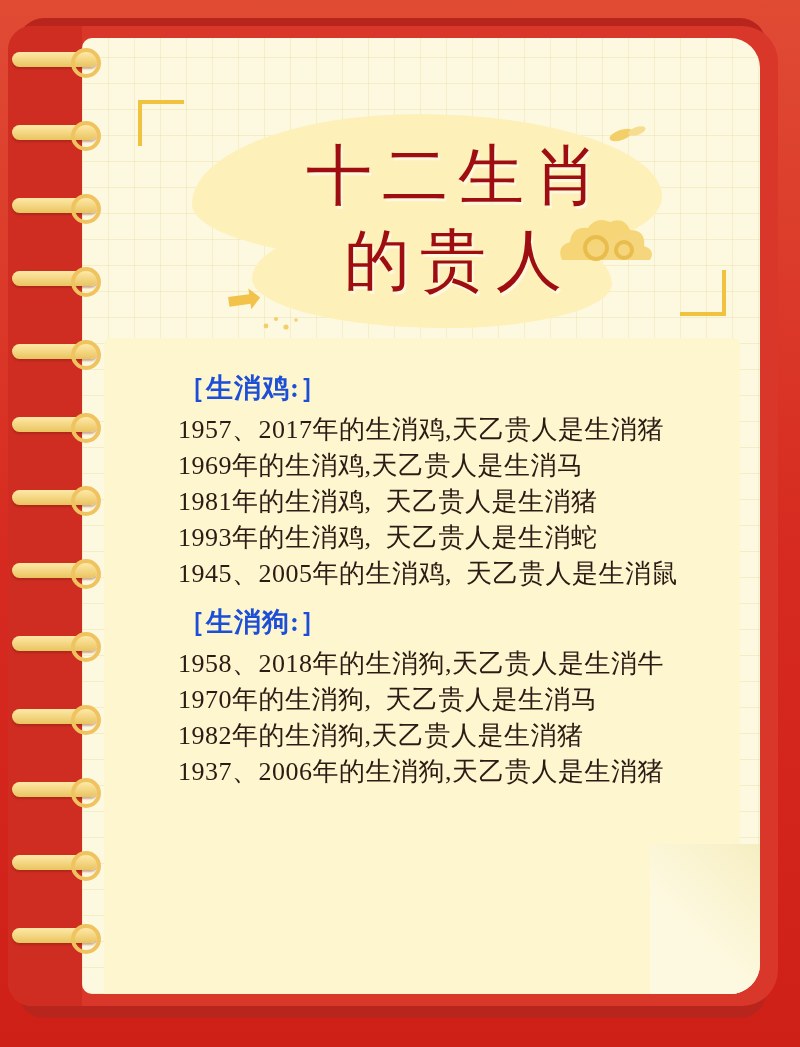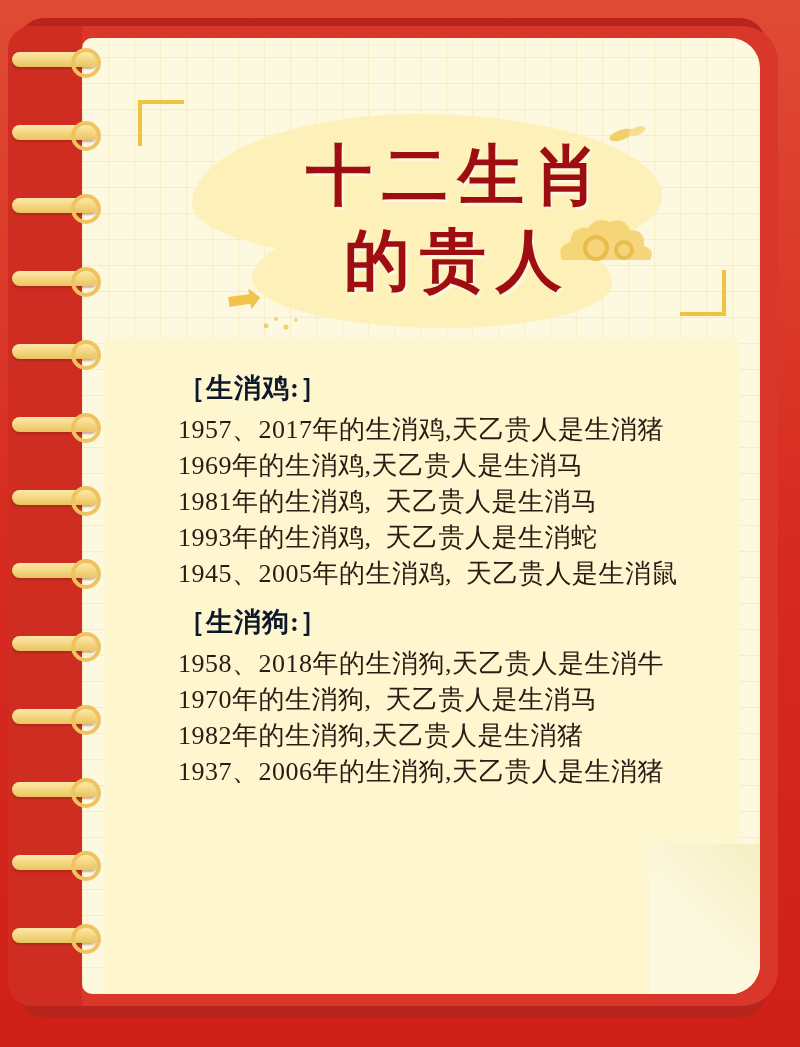--- a/index.html
+++ b/index.html
@@ -125,21 +125,21 @@
     left: 470px; top: 176px;
     width: 120px; height: 60px;
   }
 
   .title {
     position: absolute;
     left: 96px; top: 96px;
     width: 560px;
     text-align: center;
     color: #9e0d10;
-    font-weight: bold;
+    font-weight: normal;
     letter-spacing: 10px;
     text-shadow: 2px 3px 0 rgba(255,255,255,.55);
   }
   .title .l1 { font-size: 66px; line-height: 84px; }
   .title .l2 { font-size: 66px; line-height: 86px; }
 
   .arrow-deco {
     position: absolute;
     left: 144px; top: 236px;
     font-size: 42px;
@@ -165,21 +165,21 @@
   }
 
   
   .content {
     position: absolute;
     left: 96px; top: 326px;
     width: 600px;
   }
   .group { margin-bottom: 6px; }
   .group-head {
-    color: #0f172a;
+    color: #1d4ed8;
     font-size: 27px;
     font-weight: bold;
     line-height: 48px;
     letter-spacing: 1px;
   }
   .line {
     color: #2b1b14;
     font-size: 26px;
     line-height: 36px;
     white-space: pre;
@@ -231,21 +231,21 @@
 
       <div class="list-panel"></div>
       <div class="page-fold"></div>
 
       <div class="content">
 
         <div class="group">
           <div class="group-head">［生消鸡:］</div>
           <div class="line">1957、2017年的生消鸡,天乙贵人是生消猪</div>
           <div class="line">1969年的生消鸡,天乙贵人是生消马</div>
-          <div class="line">1981年的生消鸡,  天乙贵人是生消马</div>
+          <div class="line">1981年的生消鸡,  天乙贵人是生消猪</div>
           <div class="line">1993年的生消鸡,  天乙贵人是生消蛇</div>
           <div class="line">1945、2005年的生消鸡,  天乙贵人是生消鼠</div>
         </div>
 
         <div class="group">
           <div class="group-head">［生消狗:］</div>
           <div class="line">1958、2018年的生消狗,天乙贵人是生消牛</div>
           <div class="line">1970年的生消狗,  天乙贵人是生消马</div>
           <div class="line">1982年的生消狗,天乙贵人是生消猪</div>
           <div class="line">1937、2006年的生消狗,天乙贵人是生消猪</div>

